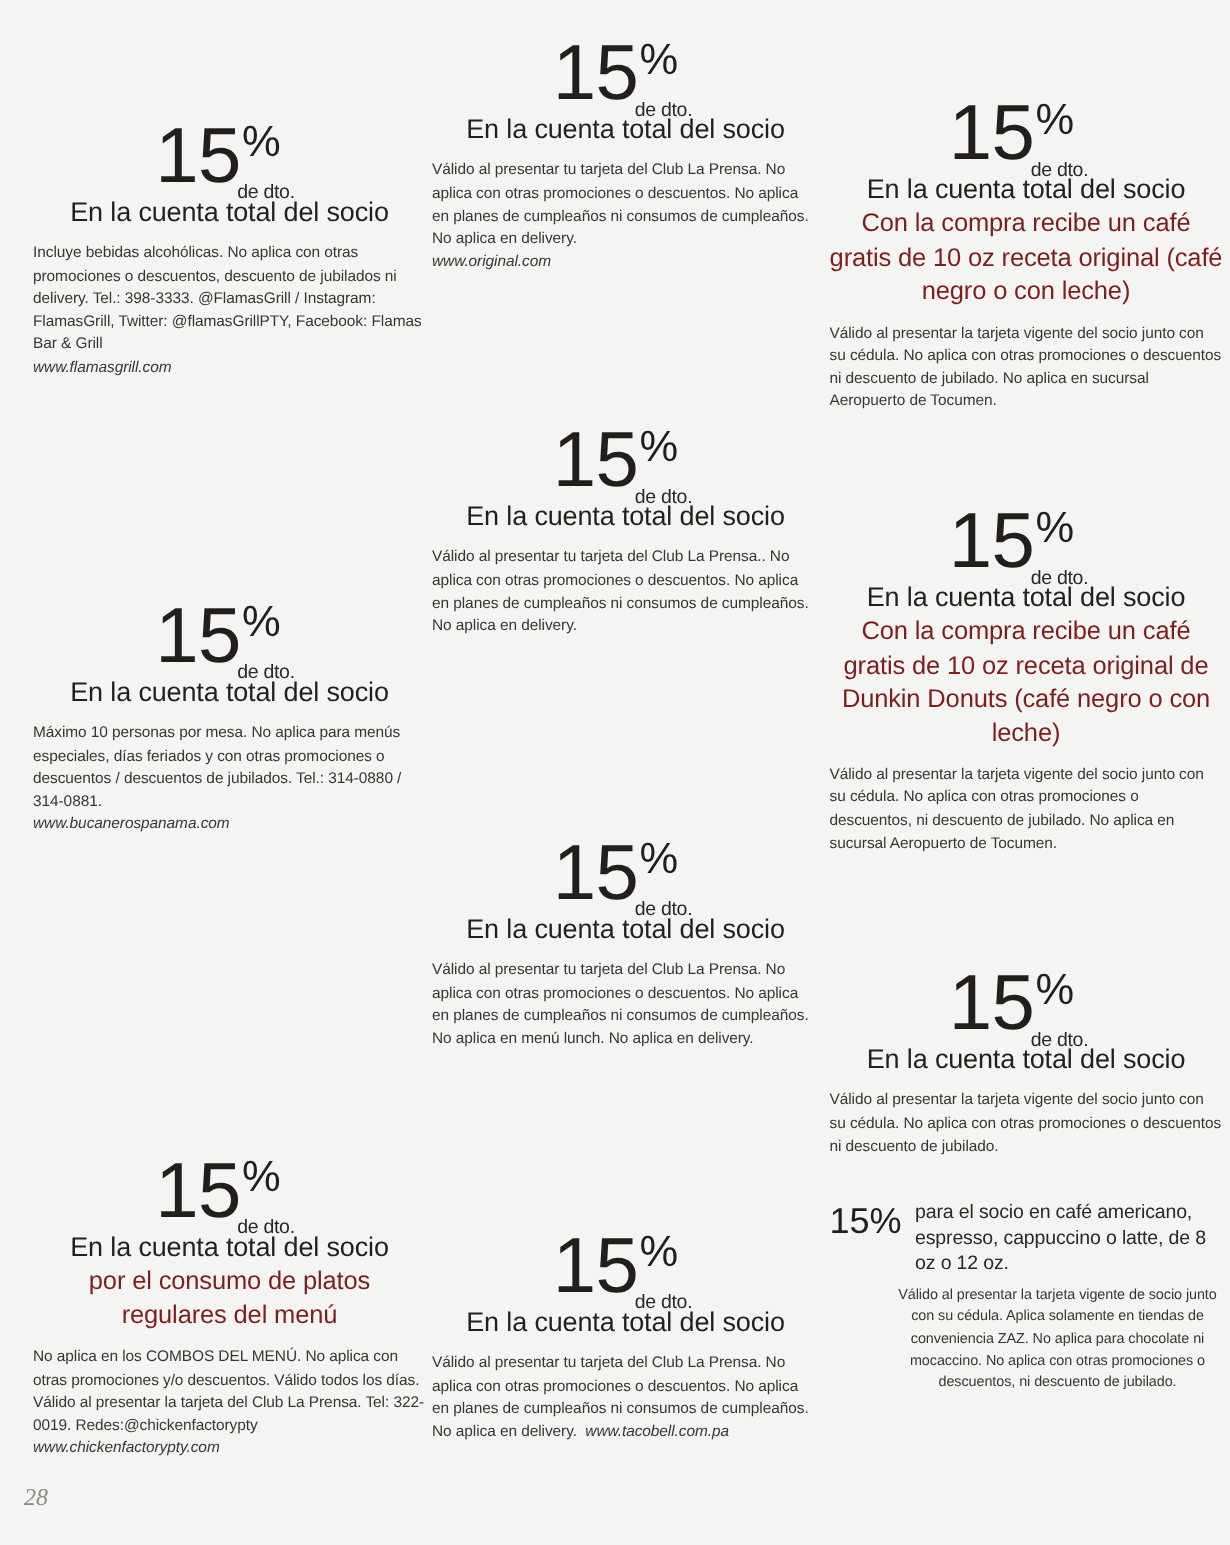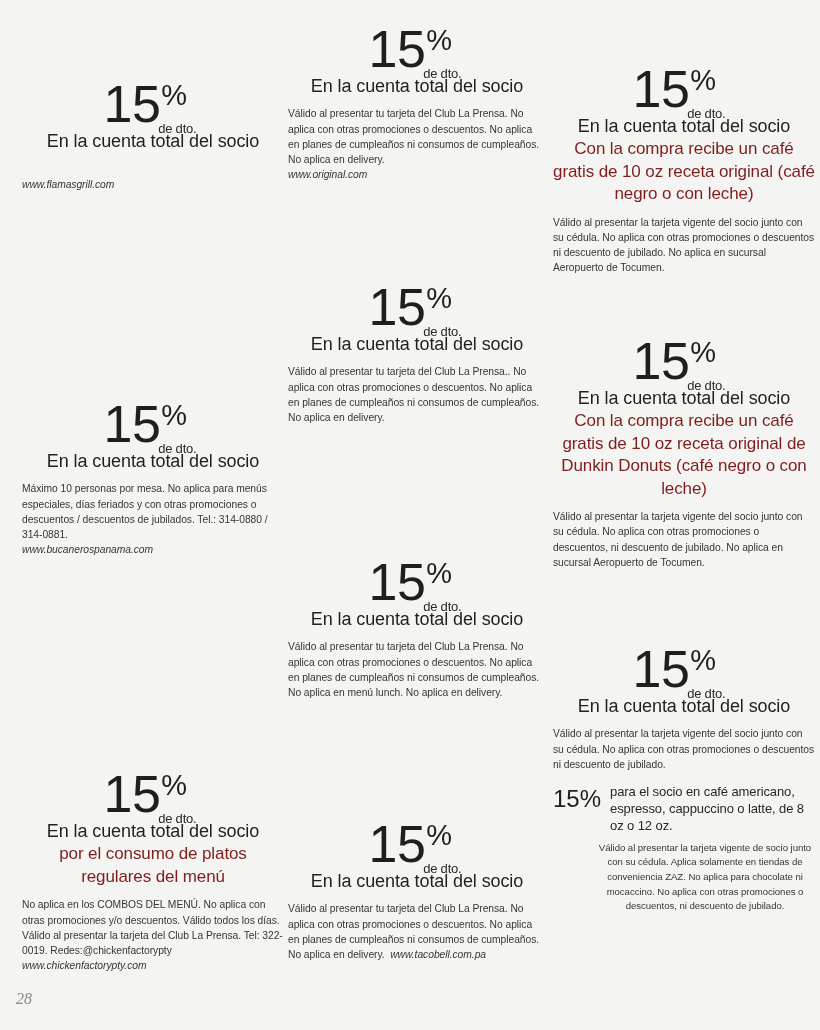--- a/index.html
+++ b/index.html
@@ -67,21 +67,21 @@
     color:#3a3531;
     letter-spacing:-0.05px;
     margin-top:9px;
   }
   .url{font-style:italic;}
 
   .ctr{text-align:center;}
   .lft{text-align:left;}
 
   
-  .suboffer{margin-top:12px;display:flex;align-items:flex-start;gap:9px;justify-content:flex-start;}
+  .suboffer{margin-top:28px;display:flex;align-items:flex-start;gap:9px;justify-content:flex-start;}
   .suboffer .spct{
     font-size:24px;font-weight:300;white-space:nowrap;
     line-height:1.1;padding-top:2px;color:#221e1b;
   }
   .suboffer .stext{
     font-size:13px;line-height:1.3;color:#2b2724;letter-spacing:-0.1px;
   }
   .fineprint{
     font-size:9.6px;line-height:1.52;color:#3a3531;text-align:center;margin-top:6px;
     padding-left:42px;letter-spacing:-0.05px;
@@ -118,21 +118,21 @@
 </head>
 <body>
 
 <div class="page">
 
   <div class="offer" id="b1">
     <div class="pct">
       <span class="num">15</span><span class="sym">%</span><span class="dto">de dto.</span>
     </div>
     <div class="headline ctr">En la cuenta total del socio</div>
-    <div class="body lft"><br><span class="url">www.flamasgrill.com</span></div>
+    <div class="body lft"><span>Incluye bebidas alcohólicas. No aplica con otras promociones o descuentos, descuento de jubilados ni delivery. Tel.: 398-3333. @FlamasGrill / Instagram: FlamasGrill, Twitter: @flamasGrillPTY, Facebook: Flamas Bar &amp; Grill</span><br><span class="url">www.flamasgrill.com</span></div>
   </div>
 
   <div class="offer" id="b2">
     <div class="pct">
       <span class="num">15</span><span class="sym">%</span><span class="dto">de dto.</span>
     </div>
     <div class="headline ctr">En la cuenta total del socio</div>
     <div class="body lft"><span>Válido al presentar tu tarjeta del Club La Prensa. No aplica con otras promociones o descuentos. No aplica en planes de cumpleaños ni consumos de cumpleaños. No aplica en delivery.</span><br><span class="url">www.original.com</span></div>
   </div>
 

